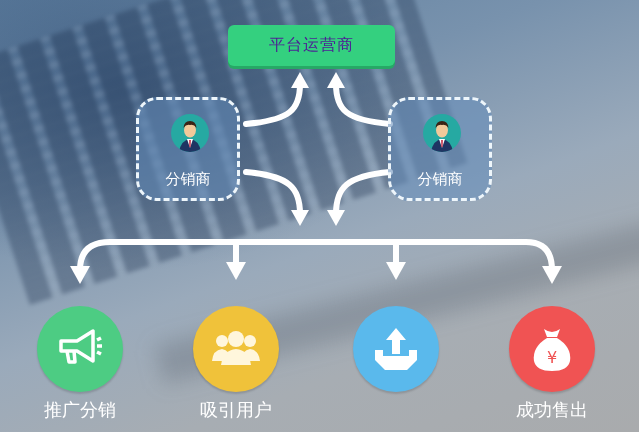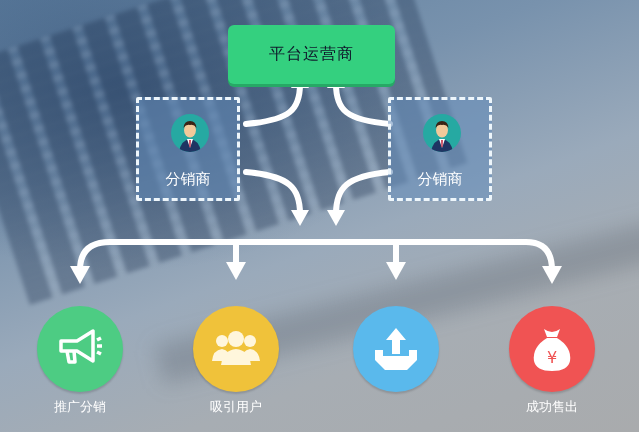--- a/index.html
+++ b/index.html
@@ -9,31 +9,31 @@
     background:
       radial-gradient(ellipse 420px 260px at 120px 90px, rgba(40,70,110,0.55), rgba(0,0,0,0) 70%),
       linear-gradient(160deg, #5f7f9f 0%, #7892ad 30%, #9aaabb 55%, #a7adb3 75%, #a9abad 100%); }
   .keys { position:absolute; left:-20px; top:-10px; width:460px; height:250px;
     transform:rotate(-18deg); opacity:0.35; filter:blur(2px);
     background-image:
       repeating-linear-gradient(90deg, rgba(20,40,70,0.9) 0 24px, rgba(0,0,0,0) 24px 34px),
       repeating-linear-gradient(0deg, rgba(0,0,0,0) 0 8px, rgba(150,170,195,0.8) 8px 14px); }
   .slab { position:absolute; left:150px; top:270px; width:620px; height:40px;
     transform:rotate(-14deg); background:rgba(70,80,90,0.25); filter:blur(10px); }
-  .top-box { position:absolute; left:228px; top:25px; width:167px; height:59px;
+  .top-box { position:absolute; left:228px; top:25px; width:167px; height:41px;
     background:#34d07f; border-radius:6px; box-shadow:0 3px 0 #27a866;
-    color:#0f172a; font-size:16px; display:flex; align-items:center; justify-content:center; letter-spacing:1px; }
-  .dist { position:absolute; width:104px; height:104px; border:3px dashed #eef6fb; border-radius:2px;
+    color:#4c1d95; font-size:16px; display:flex; align-items:center; justify-content:center; letter-spacing:1px; }
+  .dist { position:absolute; width:104px; height:104px; border:3px dashed #eef6fb; border-radius:21px;
     background:rgba(100,140,185,0.55); box-sizing:border-box; }
   .dist .avatar { position:absolute; left:32px; top:14px; width:38px; height:38px; border-radius:50%; background:#26a9a2; overflow:hidden; }
   .dist .label { position:absolute; left:0; right:0; top:70px; text-align:center; color:#fff; font-size:15px; }
   svg.arrows { position:absolute; left:0; top:0; }
   .node { position:absolute; top:306px; width:92px; text-align:center; }
   .node .circle { width:86px; height:86px; border-radius:50%; margin:0 auto; display:flex; align-items:center; justify-content:center; box-shadow:0 2px 2px rgba(0,0,0,0.15); }
-  .node .label { color:#fff; font-size:13px; margin-top:6px; }
+  .node .label { color:#fff; font-size:18px; margin-top:6px; }
 </style>
 </head>
 <body>
 
 <div class="bg"></div>
 <div class="keys"></div>
 <div class="slab"></div>
 
 <svg class="arrows" width="639" height="432">
   <g fill="none" stroke="#ffffff" stroke-width="6" stroke-linecap="round">

